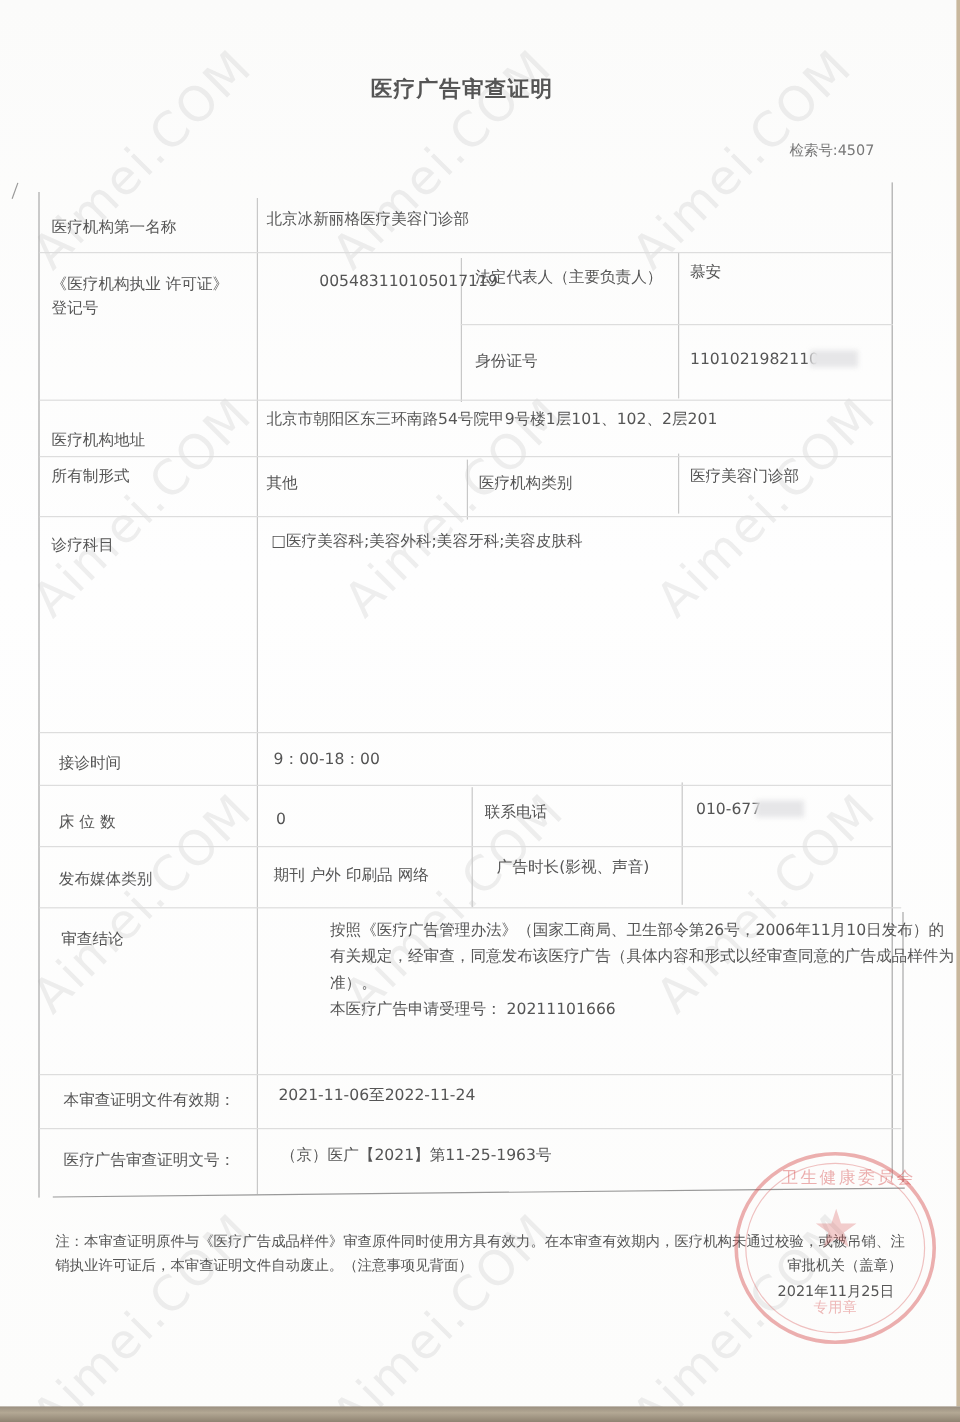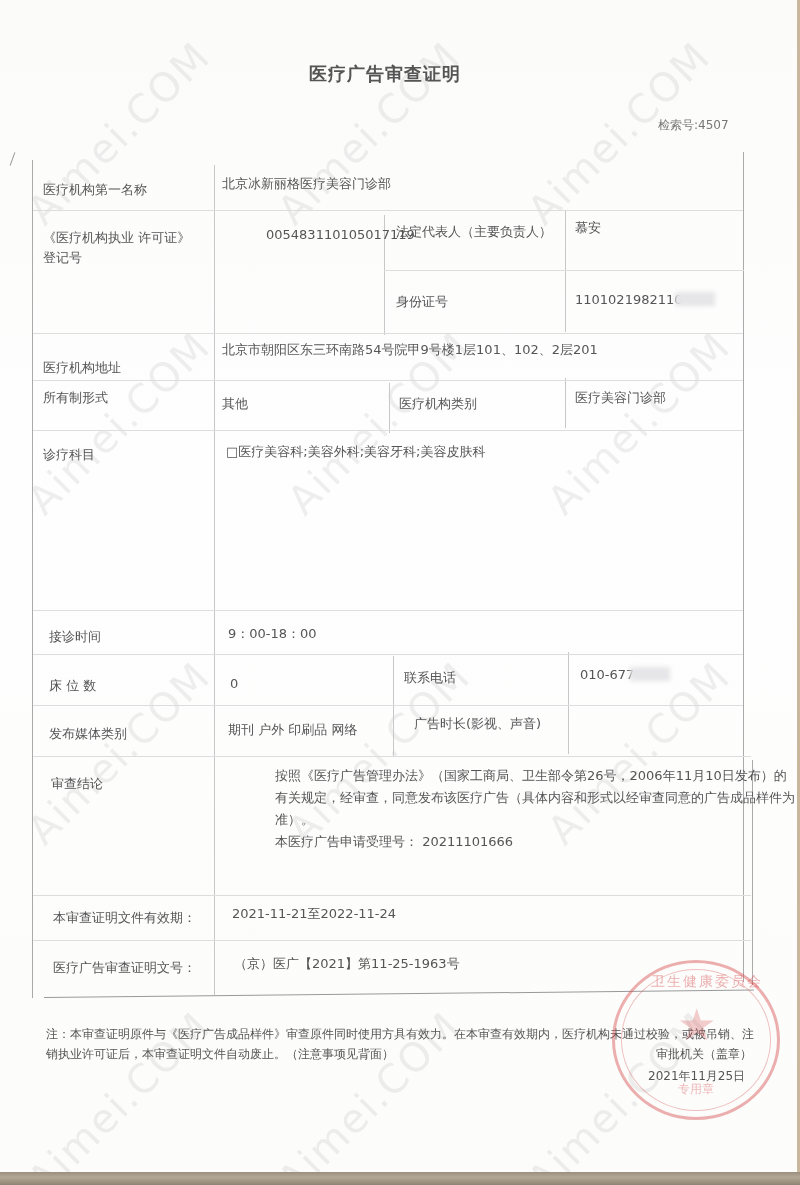--- a/index.html
+++ b/index.html
@@ -171,21 +171,21 @@
   <div class="cell-text" style="left:404px;top:714px;margin-left:10px;">广告时长(影视、声音)</div>
   <div class="cell-text" style="left:580px;top:714px;"></div>
 
   <div class="cell-text" style="left:51px;top:774px;">审查结论</div>
   <div class="conclusion">
     <div>按照《医疗广告管理办法》（国家工商局、卫生部令第26号，2006年11月10日发布）的有关规定，经审查，同意发布该医疗广告（具体内容和形式以经审查同意的广告成品样件为准）。</div>
     <div>本医疗广告申请受理号： 20211101666</div>
   </div>
 
   <div class="cell-text" style="left:53px;top:908px;">本审查证明文件有效期：</div>
-  <div class="cell-text" style="left:232px;top:904px;">2021-11-21至2022-11-24</div>
+  <div class="cell-text" style="left:232px;top:904px;">2021-11-06至2022-11-24</div>
 
   <div class="cell-text" style="left:53px;top:958px;">医疗广告审查证明文号：</div>
   <div class="cell-text" style="left:234px;top:954px;">（京）医广【2021】第11-25-1963号</div>
 
   <div class="note">注：本审查证明原件与《医疗广告成品样件》审查原件同时使用方具有效力。在本审查有效期内，医疗机构未通过校验，或被吊销、注销执业许可证后，本审查证明文件自动废止。（注意事项见背面）</div>
 
   <div class="stamp">
     <div class="stamp-inner"></div>
     <div class="stamp-arc">卫生健康委员会</div>
     <div class="stamp-star">★</div>

